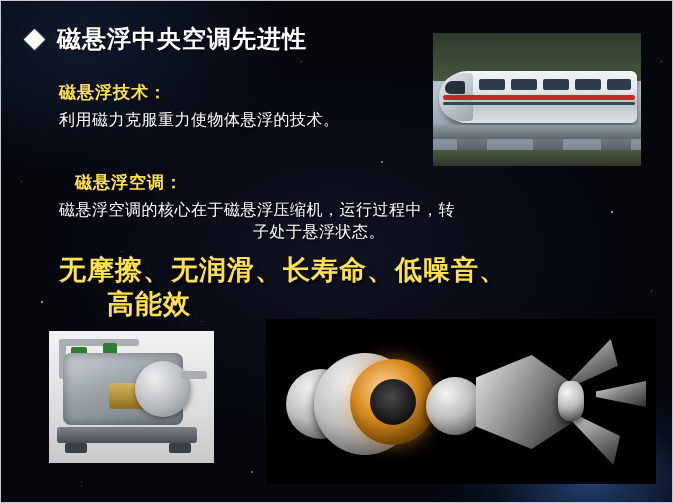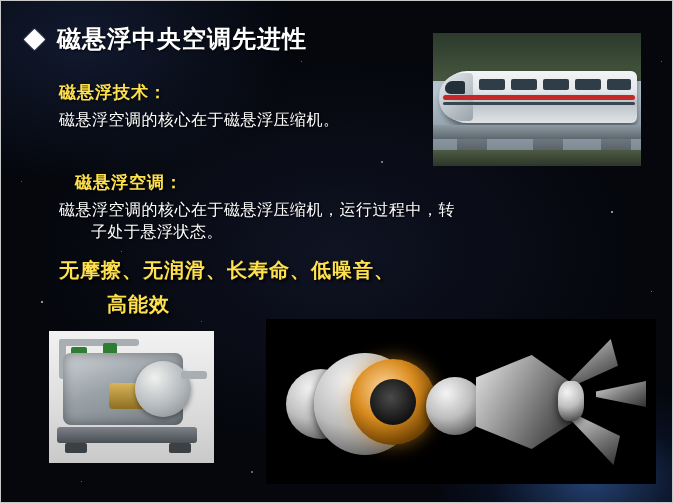--- a/index.html
+++ b/index.html
@@ -34,25 +34,25 @@
     text-shadow:1px 1px 2px #000;letter-spacing:1px;
   }
   .p-white{
     position:absolute;color:#ffffff;font-size:16px;line-height:22px;
     text-shadow:1px 1px 2px #000;letter-spacing:.5px;
   }
   #lbl1{left:58px;top:80px;text-align:right;}
   #txt1{left:58px;top:108px;}
   #lbl2{left:74px;top:170px;}
   #txt2{left:58px;top:198px;width:520px;}
-  #txt2 .ind{display:block;margin-left:32px;}
+  #txt2 .ind{display:block;text-align:center;}
 
   .big-yellow{
     position:absolute;left:58px;top:252px;width:540px;
-    color:#ffe14d;font-size:20px;font-weight:bold;line-height:34px;
+    color:#ffe14d;font-size:27px;font-weight:bold;line-height:34px;
     text-shadow:2px 2px 3px #000;letter-spacing:1px;
   }
   .big-yellow .ind{display:block;margin-left:48px;}
 
   
   .train{
     position:absolute;left:432px;top:32px;width:208px;height:133px;
     overflow:hidden;background:#9fb0bd;
   }
   .train-sky{position:absolute;inset:0;background:linear-gradient(180deg,#9fb2c2 0%,#b8c6d2 45%,#6d7a84 100%);}
@@ -151,21 +151,21 @@
     <div class="star" style="left:20px;top:180px;width:1px;height:1px;opacity:.45;"></div>
     <div class="star" style="left:660px;top:60px;width:1px;height:1px;opacity:.5;"></div>
   </div>
 
   <div class="title-row">
     <div class="diamond"></div>
     <div class="title-text">磁悬浮中央空调先进性</div>
   </div>
 
   <div class="h-yellow" id="lbl1">磁悬浮技术：</div>
-  <div class="p-white" id="txt1">磁悬浮空调的核心在于磁悬浮压缩机。</div>
+  <div class="p-white" id="txt1">利用磁力克服重力使物体悬浮的技术。</div>
 
   <div class="h-yellow" id="lbl2">磁悬浮空调：</div>
   <div class="p-white" id="txt2">
     <span>磁悬浮空调的核心在于磁悬浮压缩机，运行过程中，转</span>
     <span class="ind">子处于悬浮状态。</span>
   </div>
 
   <div class="big-yellow">
     <span>无摩擦、无润滑、长寿命、低噪音、</span>
     <span class="ind">高能效</span>

